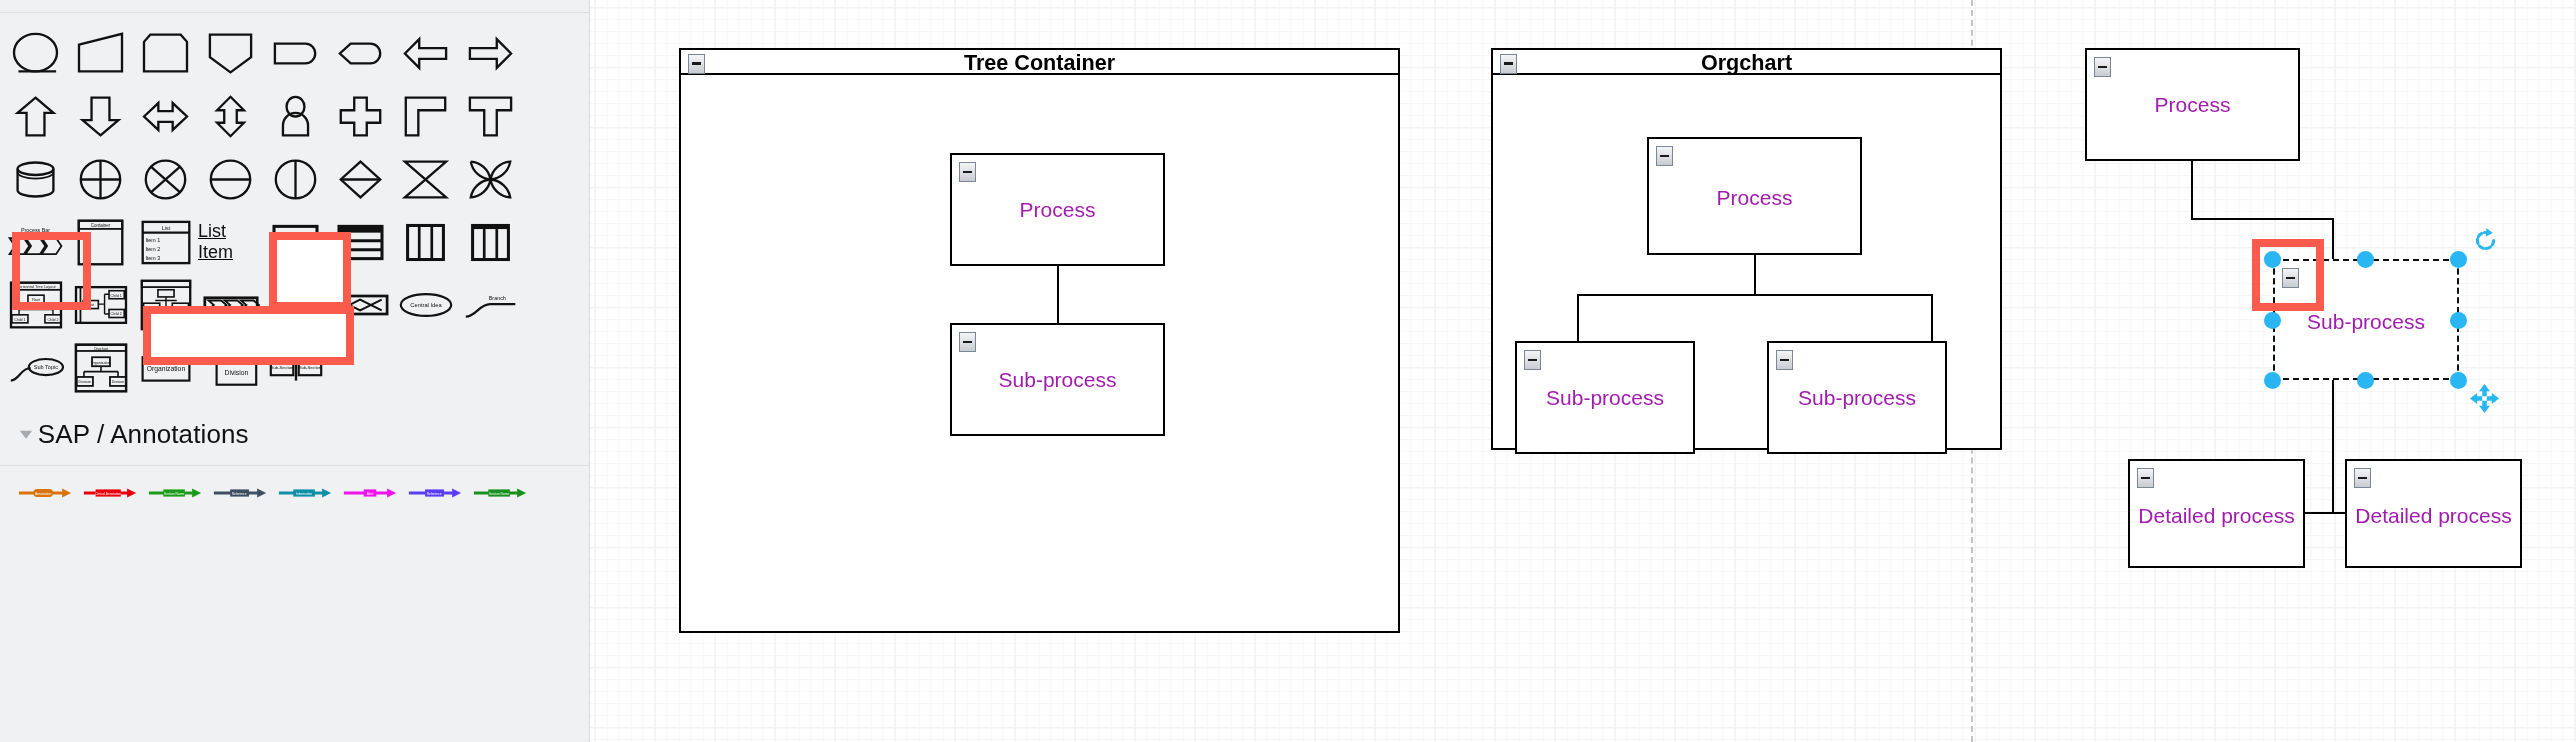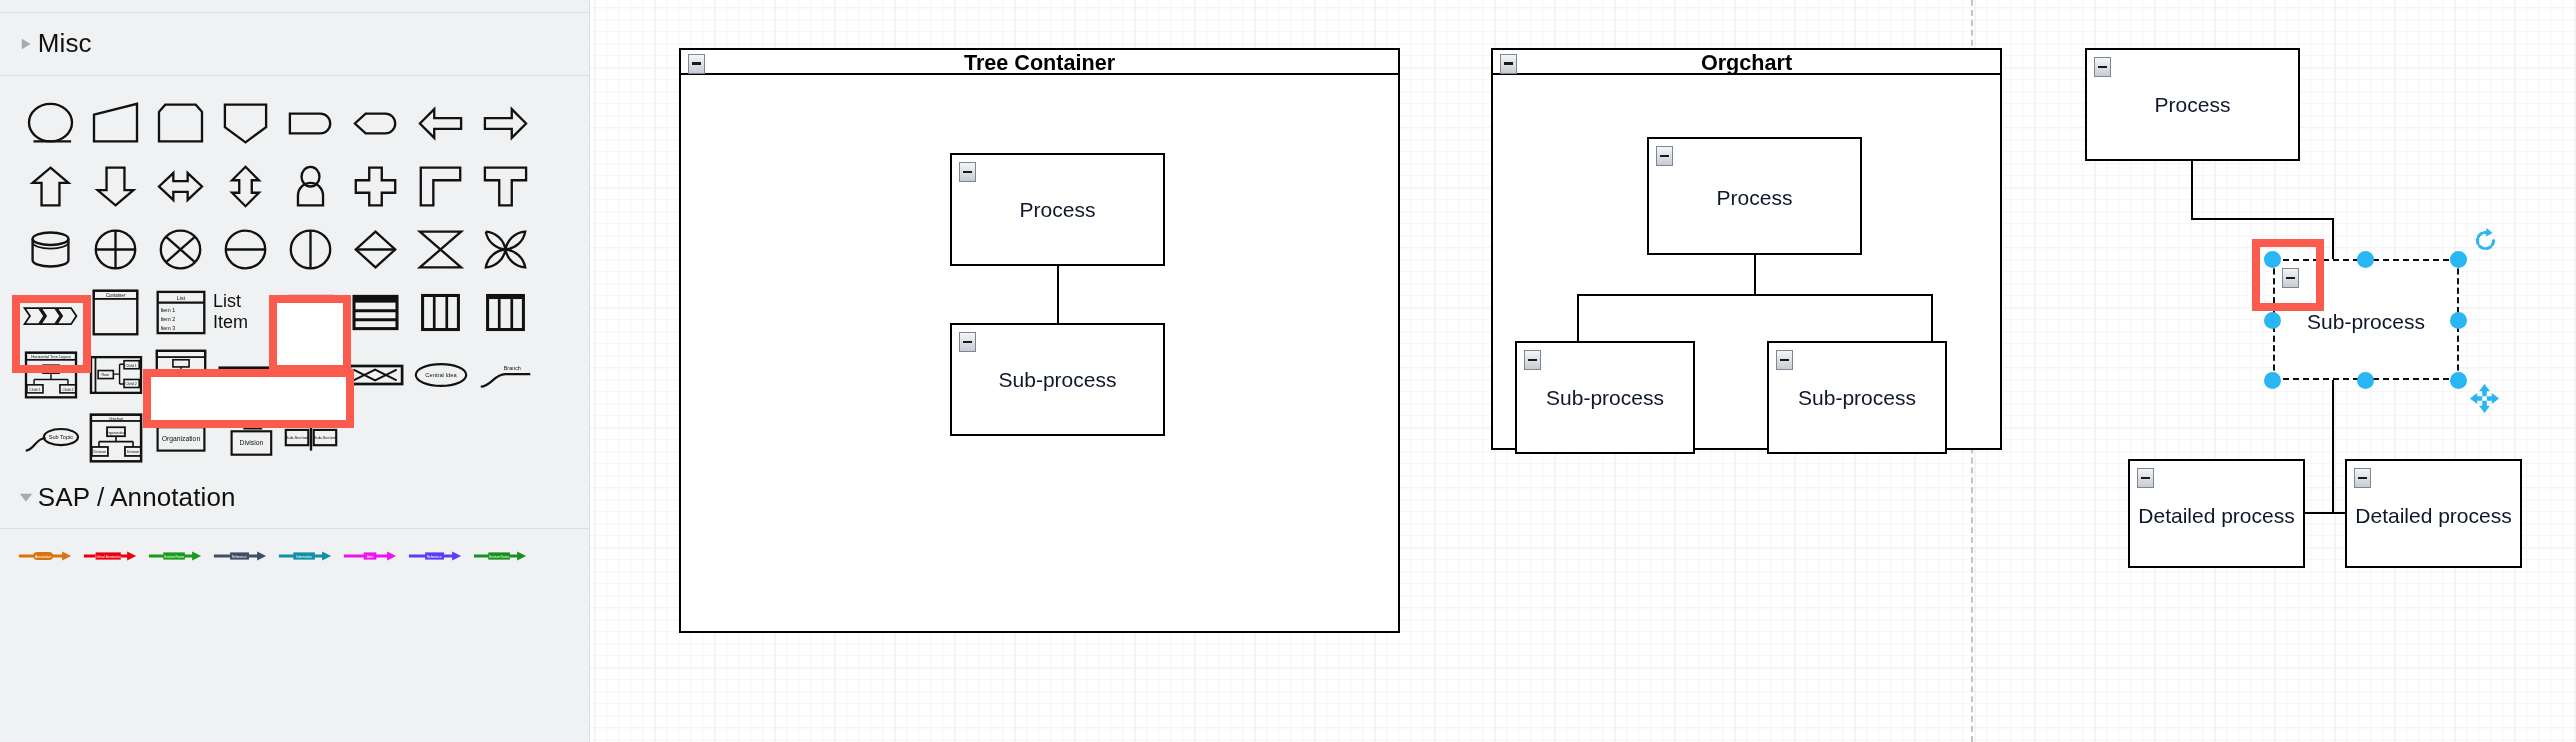--- a/index.html
+++ b/index.html
@@ -32,23 +32,24 @@
     cursor: pointer;
     user-select: none;
   }
   .section-header .tri { width: 23.4px; flex: 0 0 23.4px; display:flex; align-items:center; justify-content:center;}
   .tri svg { display:block; }
   .section-header .sect-label {
     font-size: 26px; color: #111; letter-spacing: 0.1px;
   }
   .palette { padding: 12.6px 0 0 0; position: relative; }
   .prow {
-    display: flex; align-items: flex-end;
+    display: flex; align-items: flex-start;
     height: 63px;
-    padding-left: 18px;
+    padding-left: 3px;
+    text-decoration: underline;
   }
   .pcell {
     width: 65px; height: 56px;
     margin-right: 0;
     display: flex; align-items: center; justify-content: center;
     flex: 0 0 65px;
     cursor: pointer;
   }
   .pcell svg { display: block; overflow: visible; }
   .listitem-text { font-size: 18px; color:#111; }
@@ -86,21 +87,21 @@
   }
 
   .shape {
     position: absolute;
     background: #ffffff;
     border: 2.3px solid #000;
   }
   .shape-label {
     position: absolute; left: 0; right: 0;
     text-align: center;
-    color: #0f172a;
+    color: #a21caf;
     font-size: 21px;
     white-space: nowrap;
   }
   .container-title {
     position: absolute; left:0; right:0; top:0;
     height: 25px; line-height: 25px;
     text-align:center;
     font-size: 21.6px; font-weight: bold; color:#000;
     border-bottom: 2.3px solid #000;
     background:#fff;
@@ -134,28 +135,20 @@
 </style>
 </head>
 <body>
 
 <div id="app">
 
   <div id="sidebar">
 
     <div class="side-top-rule"></div>
 
-    <div class="section-header">
-      <span class="tri">
-        <svg width="14.4" height="16" viewBox="0 0 16 18">
-            <polygon points="3,3 13,9 3,15" fill="#a8abae"></polygon>
-          </svg>
-      </span>
-      <span class="sect-label">Misc</span>
-    </div>
 
 
     <div class="palette">
 
       <div class="prow">
         <div class="pcell">
           <svg width="49" height="43" viewBox="0 0 54 48">
               <ellipse cx="27" cy="23" rx="24" ry="21" fill="none" stroke="#111" stroke-width="2.6"></ellipse>
               <line x1="8" y1="44" x2="50" y2="44" stroke="#111" stroke-width="2.6"></line>
             </svg>
@@ -482,21 +475,21 @@
       <div class="redbox filled" style="left:143px; top:293px; width:211px; height:59px;"></div>
     </div>
 
 
     <div class="section-header">
       <span class="tri">
         <svg width="16" height="14.4" viewBox="0 0 18 16">
             <polygon points="2,4 16,4 9,13" fill="#a8abae"></polygon>
           </svg>
       </span>
-      <span class="sect-label">SAP / Annotation</span>
+      <span class="sect-label">SAP / Annotations</span>
     </div>
 
     <div class="sap-row">
       <div class="sap-cell">
         <svg width="56" height="18" viewBox="0 0 62 20">
             <line x1="2" y1="10" x2="52" y2="10" stroke="#d9730d" stroke-width="3.2"></line>
             <polygon points="60,10 50,5 50,15" fill="#d9730d"></polygon>
             <rect x="18" y="5.5" width="22" height="9" rx="4.5" fill="#d9730d"></rect>
             <text x="29" y="12.2" font-size="3.8" text-anchor="middle" fill="#fff">Annotation</text>
           </svg>

